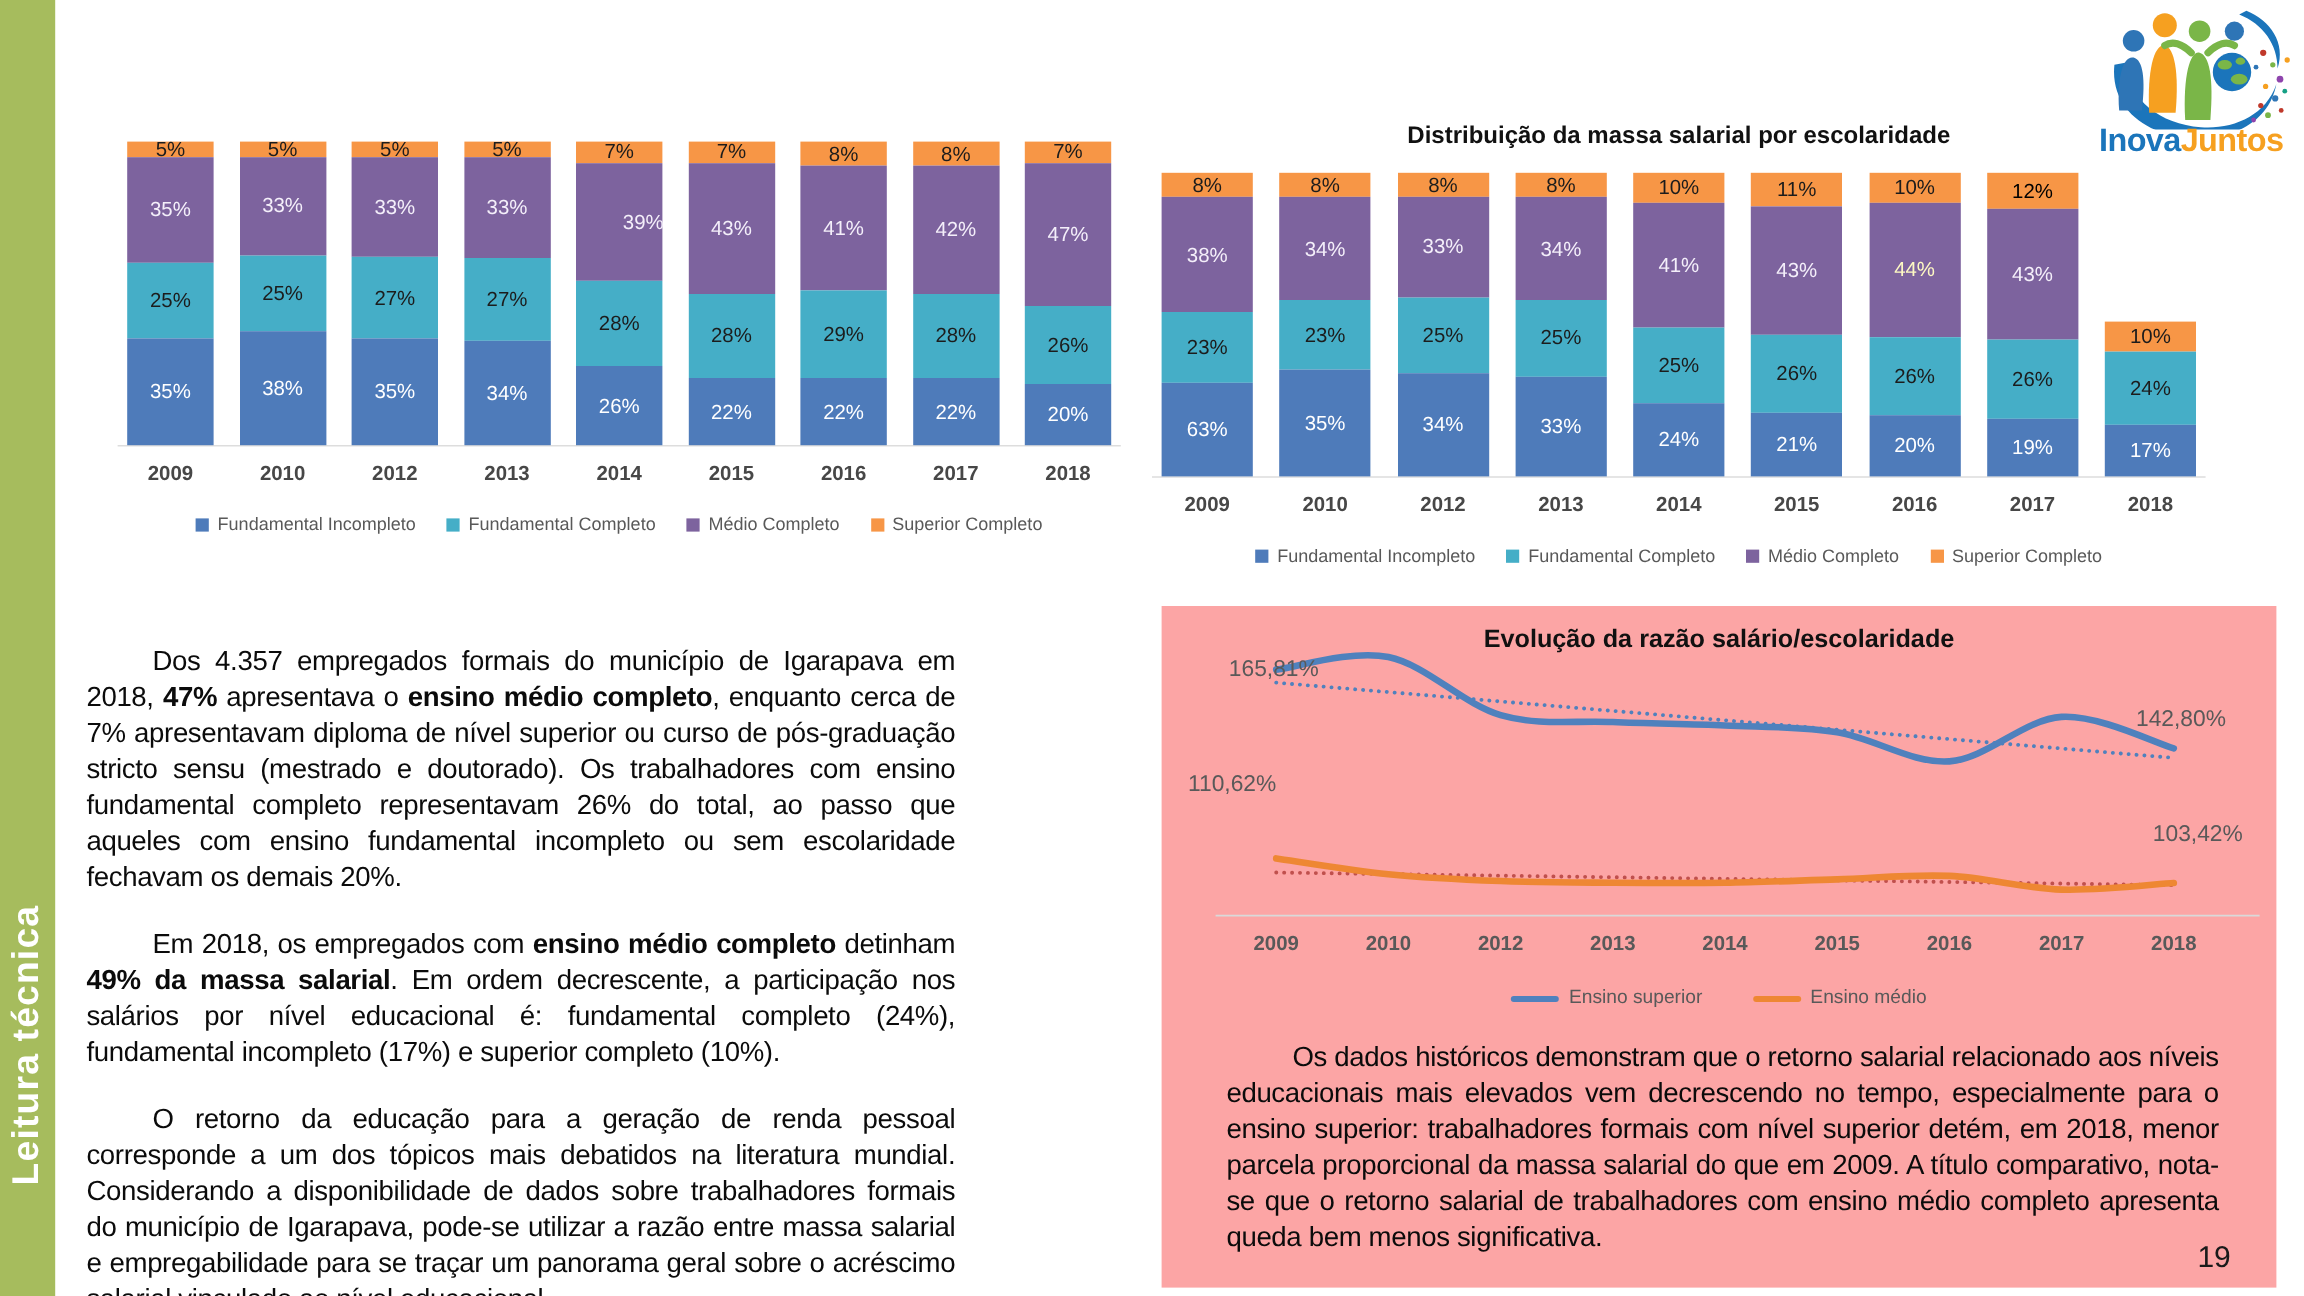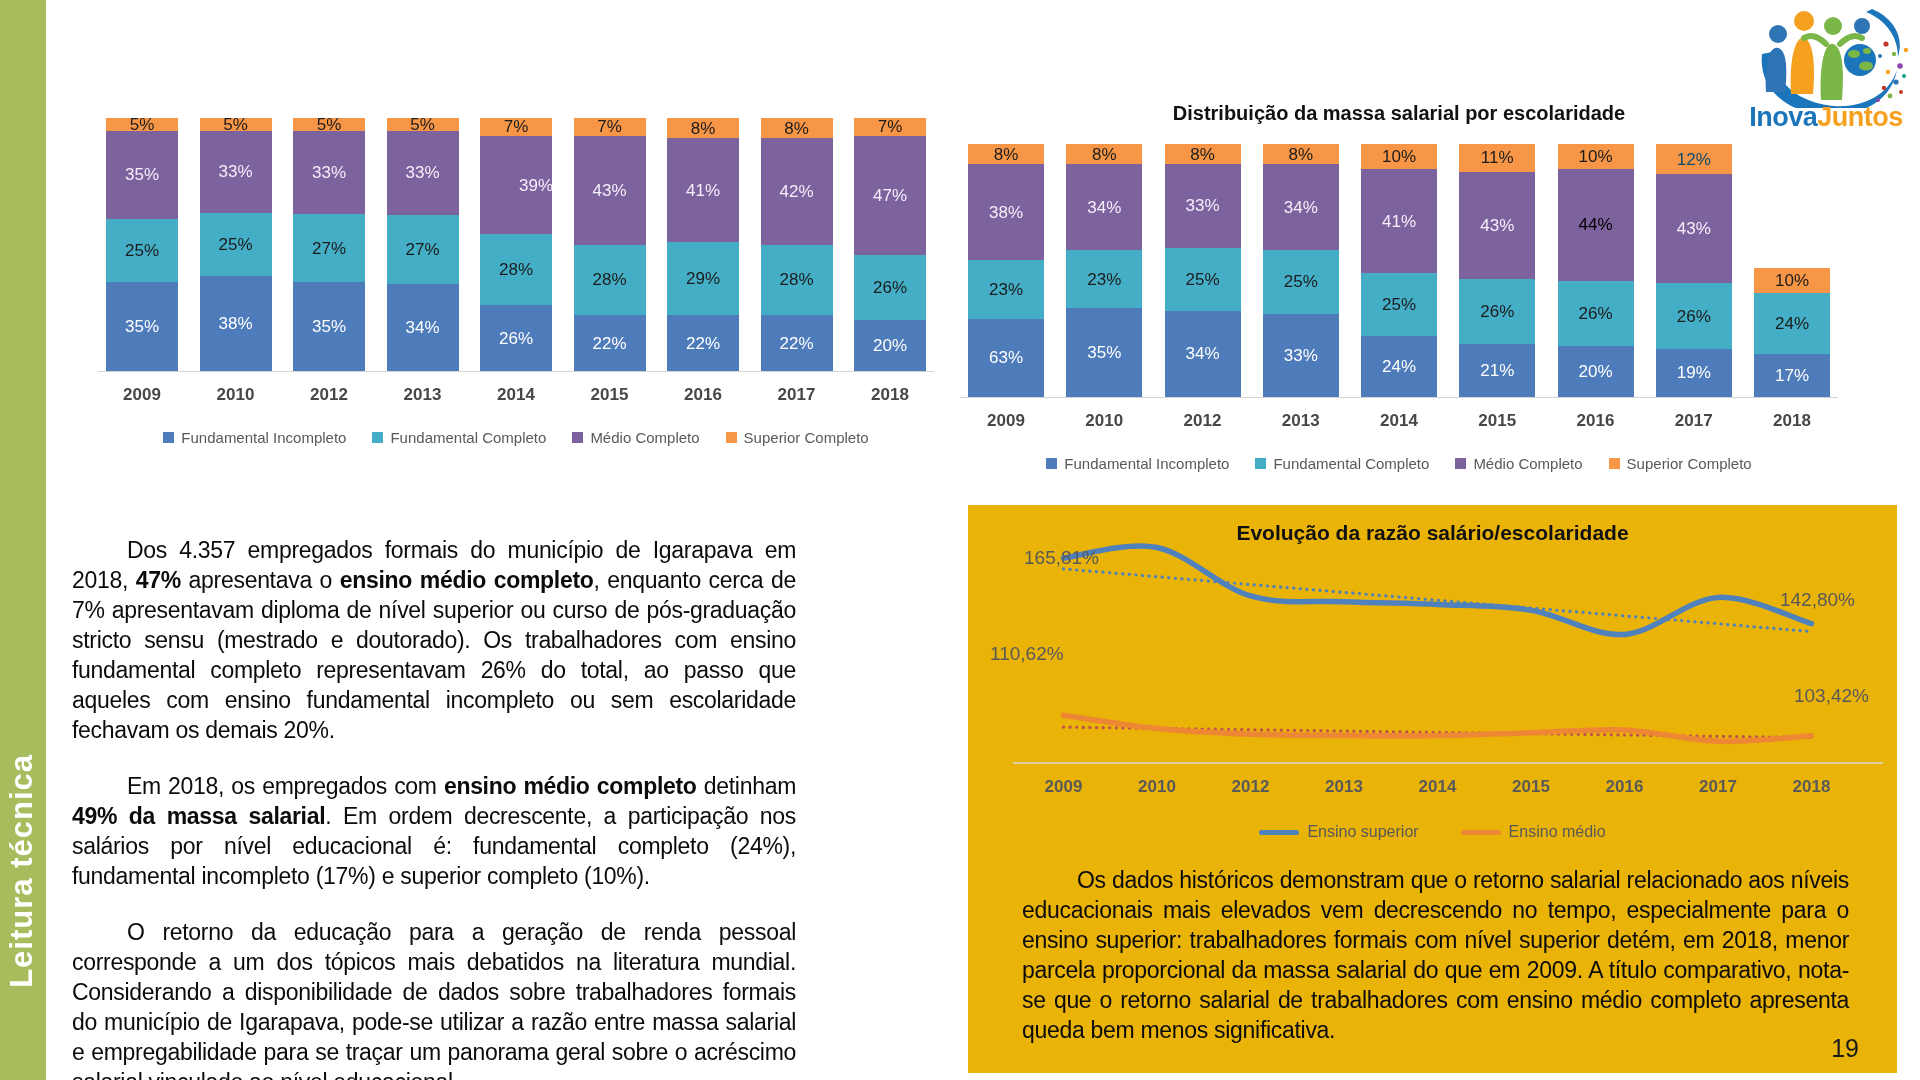--- a/index.html
+++ b/index.html
@@ -362,38 +362,38 @@
           </div>
         </div>
         <div class="col">
           <div class="seg" style="height: 50.6px; background: rgb(78, 123, 186);">
             <span class="seglab" style="color: rgb(255, 255, 255);">20%</span>
           </div>
           <div class="seg" style="height: 65.78px; background: rgb(69, 174, 199);">
             <span class="seglab" style="color: rgb(28, 28, 28);">26%</span>
           </div>
           <div class="seg" style="height: 111.32px; background: rgb(125, 99, 158);">
-            <span class="seglab" style="color: #000000;">44%</span>
+            <span class="seglab" style="color: #fef9c3;">44%</span>
           </div>
           <div class="seg" style="height: 25.3px; background: rgb(247, 150, 70);">
             <span class="seglab" style="color: rgb(28, 28, 28);">10%</span>
           </div>
         </div>
         <div class="col">
           <div class="seg" style="height: 48.07px; background: rgb(78, 123, 186);">
             <span class="seglab" style="color: rgb(255, 255, 255);">19%</span>
           </div>
           <div class="seg" style="height: 65.78px; background: rgb(69, 174, 199);">
             <span class="seglab" style="color: rgb(28, 28, 28);">26%</span>
           </div>
           <div class="seg" style="height: 108.79px; background: rgb(125, 99, 158);">
             <span class="seglab" style="color: rgb(244, 239, 250);">43%</span>
           </div>
           <div class="seg" style="height: 30.36px; background: rgb(247, 150, 70);">
-            <span class="seglab" style="color: #0c4a6e;">12%</span>
+            <span class="seglab" style="color: #000000;">12%</span>
           </div>
         </div>
         <div class="col">
           <div class="seg" style="height: 43.01px; background: rgb(78, 123, 186);">
             <span class="seglab" style="color: rgb(255, 255, 255);">17%</span>
           </div>
           <div class="seg" style="height: 60.72px; background: rgb(69, 174, 199);">
             <span class="seglab" style="color: rgb(28, 28, 28);">24%</span>
           </div>
           <div class="seg" style="height: 25.3px; background: rgb(247, 150, 70);">
@@ -425,21 +425,21 @@
           <span class="leg-swatch" style="background: rgb(125, 99, 158);"></span>
           <span>Médio Completo</span>
         </div>
         <div class="leg-item">
           <span class="leg-swatch" style="background: rgb(247, 150, 70);"></span>
           <span>Superior Completo</span>
         </div>
       </div>
   </section>
 
-  <section class="panel" style="background: #eab308;">
+  <section class="panel" style="background: #fca5a5;">
     <h2 class="line-title">Evolução da razão salário/escolaridade</h2>
     <svg id="line-svg" width="929" height="262" viewBox="0 0 929 262">
         <line x1="45" y1="246" x2="915" y2="246" stroke="#d9d9d9" stroke-width="1.5"></line>
         <line x1="95.5" y1="51.9" x2="843.5" y2="114.60000000000001" stroke="#4f81bd" stroke-width="3.2" stroke-dasharray="0.1 6.5" stroke-linecap="round" fill="none"></line>
         <path d="M95.5,41.0415 C111.08333333333333,39.28875 157.83333333333334,24.20275 189,30.525000000000002 C220.16666666666666,36.84725 251.33333333333334,69.95000000000002 282.5,78.97500000000001 C313.6666666666667,88 344.8333333333333,83.25 376,84.675 C407.1666666666667,86.1 438.3333333333333,86.10000000000001 469.5,87.525 C500.6666666666667,88.95 531.8333333333334,88.23750000000001 563,93.22500000000001 C594.1666666666666,98.2125 625.3333333333334,119.5875 656.5,117.45 C687.6666666666666,115.3125 718.8333333333334,82.20500000000001 750,80.4 C781.1666666666666,78.595 827.9166666666666,102.24999999999999 843.5,106.61999999999998" stroke="#4f81bd" stroke-width="5.5" fill="none" stroke-linecap="round"></path>
         <line x1="95.5" y1="210.07500000000002" x2="843.5" y2="220.62" stroke="#c0504d" stroke-width="3.2" stroke-dasharray="0.1 6.5" stroke-linecap="round" fill="none"></line>
         <path d="M95.5,198.333 C111.08333333333333,200.5275 157.83333333333334,208.3555 189,211.5 C220.16666666666666,214.6445 251.33333333333334,216.01250000000002 282.5,217.20000000000002 C313.6666666666667,218.38750000000002 344.8333333333333,218.3875 376,218.625 C407.1666666666667,218.8625 438.3333333333333,219.1 469.5,218.625 C500.6666666666667,218.15 531.8333333333334,216.725 563,215.775 C594.1666666666666,214.82500000000002 625.3333333333334,211.5 656.5,212.925 C687.6666666666666,214.35000000000002 718.8333333333334,223.33700000000002 750,224.32500000000002 C781.1666666666666,225.31300000000002 827.9166666666666,219.76500000000001 843.5,218.853" stroke="#ee8733" stroke-width="5.5" fill="none" stroke-linecap="round"></path>
       </svg>
     <div class="ann ann-ss">165,81%</div>
     <div class="ann ann-sm">110,62%</div>

